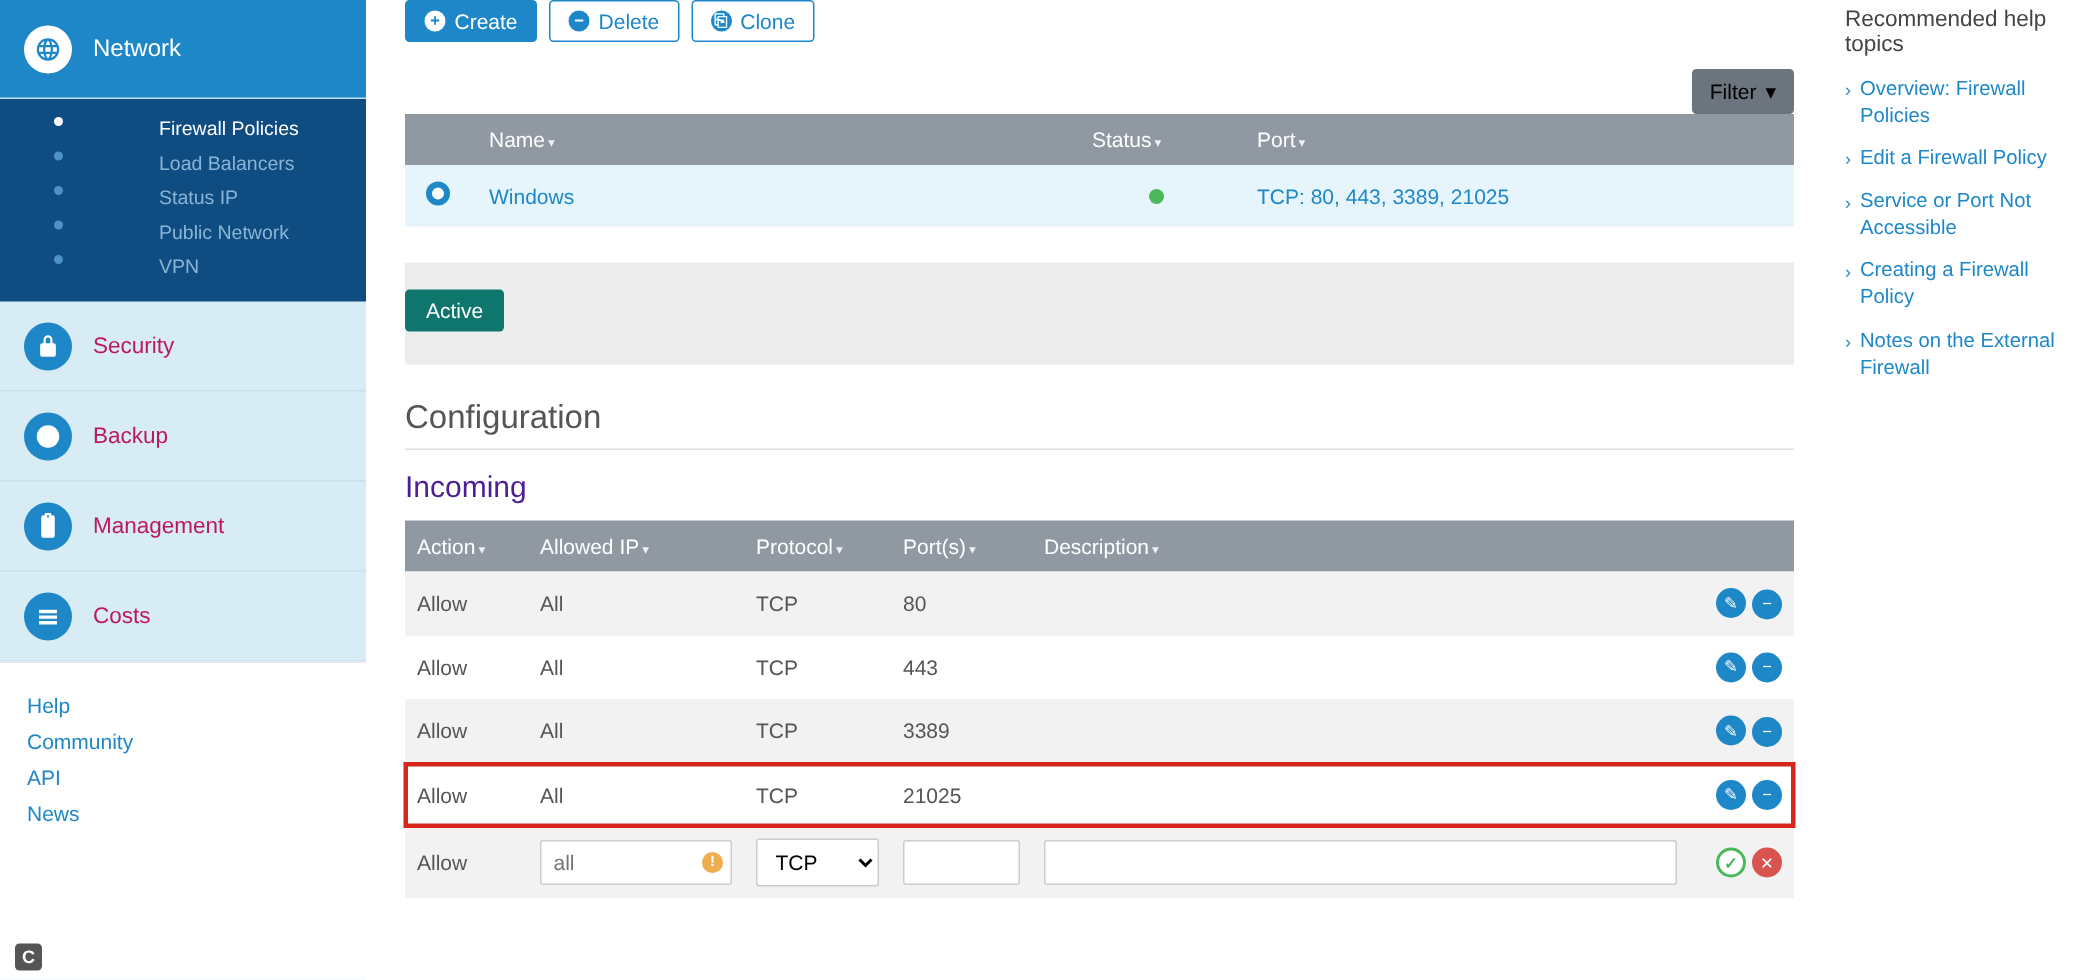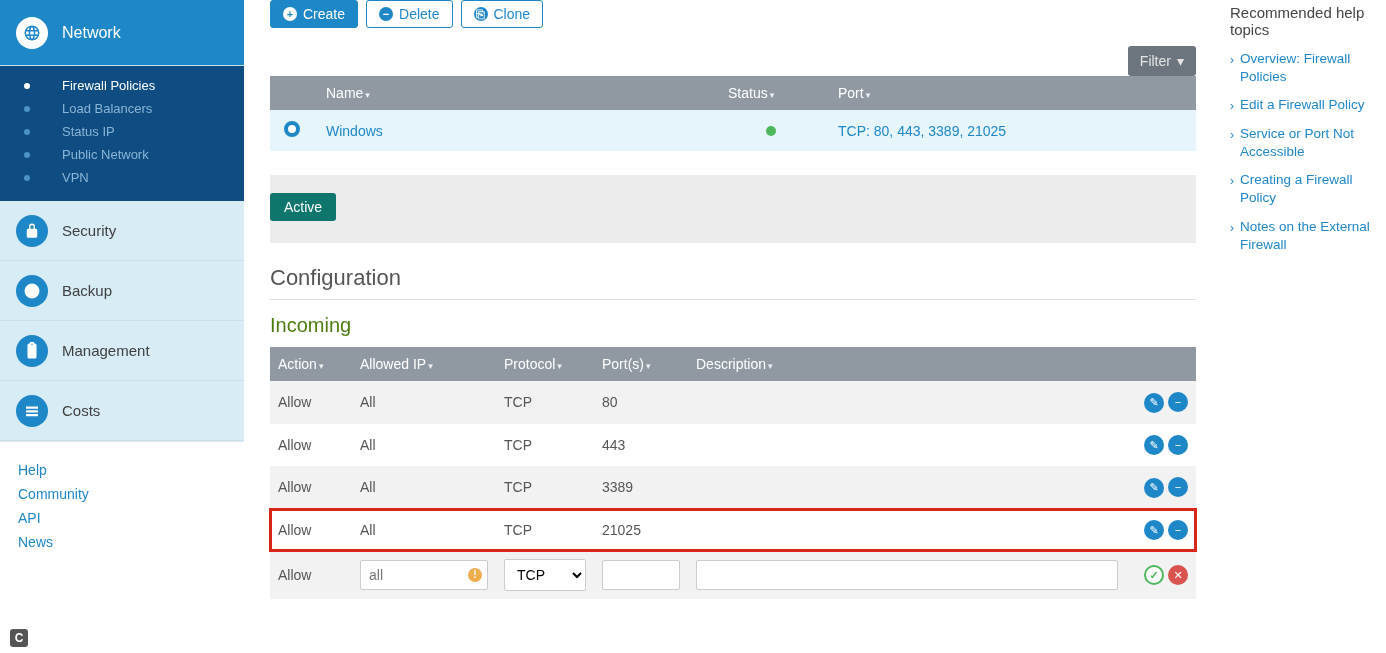--- a/index.html
+++ b/index.html
@@ -1,47 +1,47 @@
 <!DOCTYPE html>
 <html><head>
 <meta charset="utf-8">
 <style>
 * { box-sizing: border-box; margin: 0; padding: 0; }
 body { font-family: "Segoe UI", "Helvetica Neue", Arial, sans-serif; font-size: 14px; color: #333; background: #fff; width: 1386px; height: 653px; overflow: hidden; }
 .layout { display: flex; width: 100%; height: 100%; }
 
 
 .sidebar { width: 244px; background: #d7ecf5; flex-shrink: 0; display: flex; flex-direction: column; }
-.nav-item { display: flex; align-items: center; padding: 0 16px; height: 60px; color: #404040; border-bottom: 1px solid #c5e0ee; cursor: pointer; font-size: 15px; }
+.nav-item { display: flex; align-items: center; padding: 0 16px; height: 60px; color: #be185d; border-bottom: 1px solid #c5e0ee; cursor: pointer; font-size: 15px; }
 .nav-item.active { background: #1e87c8; color: #ffffff; font-size: 16px; height: 66px; }
 .nav-item .nav-icon { width: 32px; height: 32px; border-radius: 50%; background: #1e87c8; display: flex; align-items: center; justify-content: center; margin-right: 14px; flex-shrink: 0; }
 .nav-item.active .nav-icon { background: #fff; }
 .nav-item .nav-icon svg { width: 18px; height: 18px; fill: #fff; }
 .nav-item.active .nav-icon svg { fill: #1e87c8; }
 .subnav { background: #0f4c81; padding: 8px 0 12px 0; }
-.subnav-item { display: flex; align-items: center; padding: 4px 16px 4px 24px; color: #8ab5d6; font-size: 13px; cursor: pointer; }
+.subnav-item { display: flex; padding: 4px 16px 4px 36px; color: #8ab5d6; font-size: 13px; cursor: pointer; gap: 32px; }
 .subnav-item.active { color: #fff; font-weight: 500; }
 .subnav-item .dot { width: 6px; height: 6px; border-radius: 50%; background: #4d92c6; margin-right: 32px; flex-shrink: 0; }
 .subnav-item.active .dot { background: #fff; }
 .sidebar-spacer { flex: 1; background: #fff; border-top: 1px solid #e5e5e5; padding: 16px 18px; }
 .footer-link { display: block; color: #1e87c8; font-size: 14px; padding: 4px 0; cursor: pointer; }
 .footer-icon { position: absolute; left: 10px; bottom: 6px; width: 18px; height: 18px; background: #555; color: #fff; border-radius: 3px; font-size: 12px; text-align: center; line-height: 18px; font-weight: bold; }
 
 
 .main { flex: 1; padding: 0 26px 0 26px; overflow-y: auto; background: #fff; }
 .actions-row { display: flex; align-items: center; gap: 8px; margin-top: 0; }
 .btn { display: inline-flex; align-items: center; gap: 6px; border: 1px solid; border-radius: 3px; padding: 5px 12px; font-size: 14px; cursor: pointer; background: #fff; }
 .btn-primary { background: #1e87c8; color: #fff; border-color: #1e87c8; }
 .btn-outline { border-color: #1e87c8; color: #1e87c8; }
 .btn .bicon { width: 14px; height: 14px; border-radius: 50%; display: inline-flex; align-items: center; justify-content: center; font-size: 11px; font-weight: bold; }
 .btn-primary .bicon { background: #fff; color: #1e87c8; }
 .btn-outline .bicon { background: #1e87c8; color: #fff; }
 
 .filter-row { display: flex; justify-content: flex-end; margin: 18px 0 0 0; }
-.filter-btn { background: #6c757d; color: #e5e5e5; border: none; border-radius: 3px; padding: 7px 12px; display: inline-flex; gap: 6px; cursor: pointer; font-size: 14px; }
+.filter-btn { background: #6c757d; color: #000000; border: none; border-radius: 3px; padding: 7px 12px; display: inline-flex; gap: 6px; cursor: pointer; font-size: 14px; }
 
 .policies-table { width: 100%; border-collapse: collapse; }
 .policies-table thead th { background: #9099a2; color: #fff; font-weight: 500; text-align: left; padding: 9px 12px; font-size: 14px; }
 .policies-table thead th.col-radio { width: 44px; }
 .policies-table tbody td { padding: 11px 12px; background: #e6f4fb; color: #333; }
 .policies-table tbody td a { color: #1e87c8; text-decoration: none; }
 .sort-caret { font-size: 9px; opacity: .85; margin-left: 2px; }
 
 .status-dot { width: 10px; height: 10px; border-radius: 50%; background: #4cb85c; display: inline-block; }
 
@@ -49,21 +49,21 @@
 
 .detail-panel { background: #ececec; margin-top: 24px; padding: 18px 20px 22px 0; display: flex; justify-content: space-between; align-items: flex-start; }
 .detail-left { }
 .detail-title { font-size: 26px; color: #555; font-weight: 400; }
 .detail-title .edit-pencil { font-size: 14px; color: #aaa; margin-left: 4px; }
 .detail-desc { font-style: italic; color: #888; font-size: 14px; margin-top: 6px; }
 .badge-active { background: #0f766e; color: #fff; padding: 6px 14px; border-radius: 3px; font-size: 14px; }
 
 .config-section { margin-top: 22px; }
 .section-title { font-size: 22px; color: #555; font-weight: 400; border-bottom: 1px solid #ddd; padding-bottom: 8px; margin-bottom: 14px; }
-.subsection-title { font-size: 20px; color: #4d7c0f; font-weight: 400; margin-bottom: 10px; }
+.subsection-title { font-size: 20px; color: #4c1d95; font-weight: 400; margin-bottom: 10px; }
 
 .rules-table { width: 100%; border-collapse: collapse; }
 .rules-table thead th { background: #9099a2; color: #fff; font-weight: 500; text-align: left; padding: 9px 8px; font-size: 14px; }
 .rules-table tbody tr td { padding: 11px 8px; color: #555; font-size: 14px; }
 .rules-table tbody tr:nth-child(odd) td { background: #f2f2f2; }
 .rules-table tbody tr:nth-child(even) td { background: #fff; }
 .rules-table tbody tr.highlighted { outline: 3px solid #d9261c; outline-offset: -2px; }
 .rules-table .col-action { width: 82px; }
 .rules-table .col-ip { width: 138px; }
 .rules-table .col-proto { width: 92px; margin-left: 31px; }

